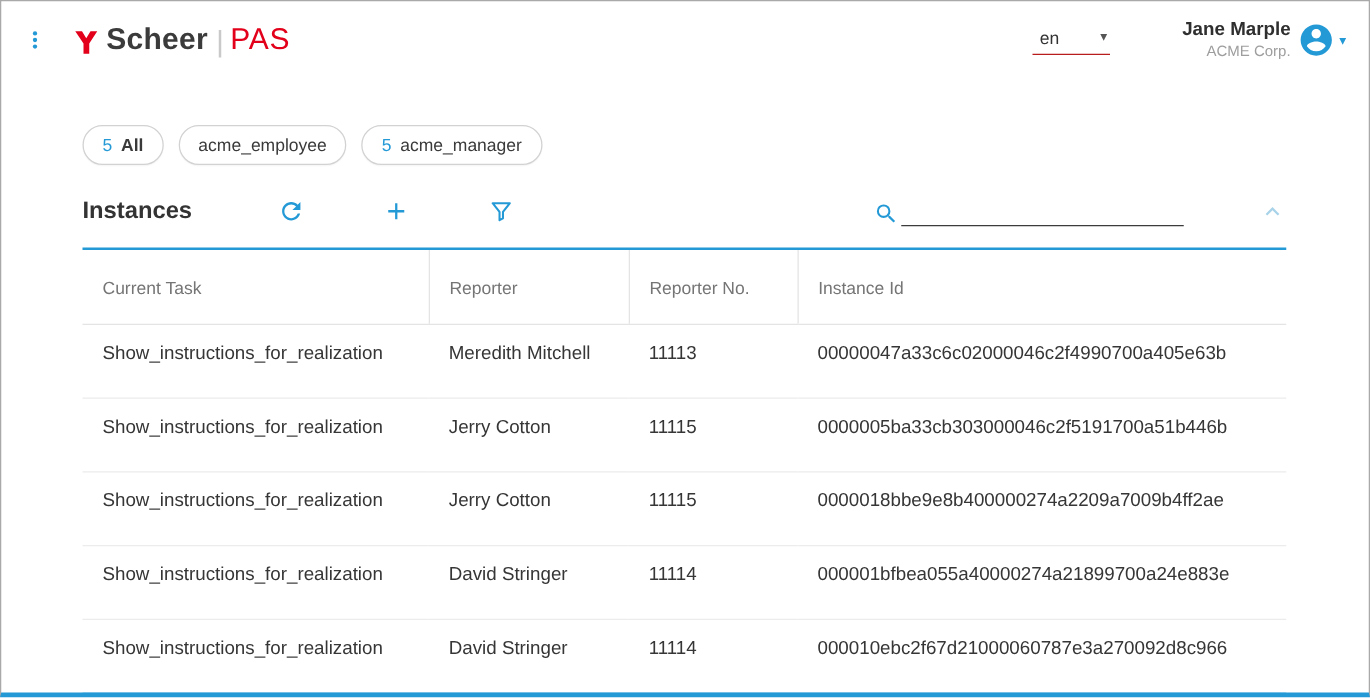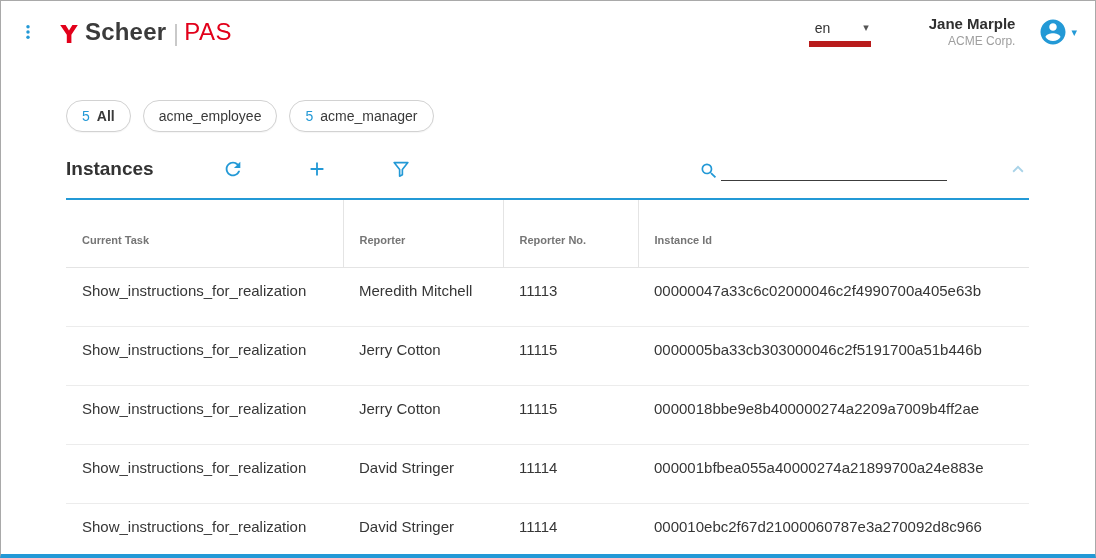--- a/index.html
+++ b/index.html
@@ -21,25 +21,25 @@
   .kebab-btn{background:none;border:none;padding:0;margin-right:20px;cursor:pointer;display:flex;align-items:center;}
   .brand{display:flex;align-items:flex-end;}
   .brand-mark{display:flex;align-items:center;margin-right:4px;}
   .brand-scheer{font-size:24px;font-weight:bold;color:#3b3b3b;letter-spacing:.2px;}
   .brand-sep{width:2px;height:22px;background:#c9c9c9;margin:0 7px 0 9px;}
   .brand-pas{font-size:24px;color:var(--brand-red);letter-spacing:.5px;}
   .app-title{font-size:21px;color:var(--text-gray);margin-left:26px;white-space:nowrap;}
   .topbar .spacer{flex:1;}
   .lang-select{
     display:flex;align-items:center;justify-content:space-between;cursor:pointer;
-    width:62px;border-bottom:6px solid #b91c1c;padding:2px 2px 5px 6px;margin-right:58px;
+    width:62px;border-bottom:1px solid #b91c1c;padding:2px 2px 5px 6px;margin-right:58px;
     font-size:14px;color:#333;margin-left:32px;
   }
   .lang-caret{font-size:11px;color:#555;line-height:1;}
-  .user-info{text-align:right;margin-right:23px;line-height:1.25;}
+  .user-info{text-align:right;margin-right:6px;line-height:1.25;}
   .user-name{font-size:15px;font-weight:bold;color:#2f2f2f;}
   .user-company{font-size:12px;color:#9e9e9e;}
   .avatar-btn{background:none;border:none;padding:0;cursor:pointer;display:flex;align-items:center;}
   .avatar-caret{font-size:11px;color:var(--accent);margin-left:3px;}
   
   .chips{display:flex;gap:12px;margin:37px 66px 0 65px;}
   .chip{
     display:flex;align-items:center;gap:7px;cursor:pointer;background:#fff;
     border:1px solid #d2d2d2;border-radius:17px;padding:7px 15px;font-size:14px;color:#3a3a3a;
     box-shadow:0 1px 1px rgba(0,0,0,.04);
@@ -58,22 +58,22 @@
     font-size:14px;height:24px;padding:0 2px;font-family:inherit;color:#333;
   }
   .collapse-btn{background:none;border:none;padding:0;margin-left:16px;cursor:pointer;display:flex;align-items:center;}
   
   .table-wrap{
     margin:14px 66px 0 65px;
     border-top:2px solid var(--accent);border-bottom:2px solid var(--accent);
   }
   table{width:100%;border-collapse:collapse;table-layout:fixed;}
   th{
-    text-align:left;font-weight:bold;font-size:11px;color:var(--text-gray);
-    padding:34px 16px 21px;border-bottom:1px solid var(--line-light);white-space:nowrap;
+    text-align:left;font-weight:normal;font-size:14px;color:var(--text-gray);
+    padding:22px 16px 21px;border-bottom:1px solid var(--line-light);white-space:nowrap;
     overflow:hidden;
   }
   th + th{border-left:1px solid var(--line-light);}
   td{
     font-size:15px;color:#363636;padding:14px 16px 27px;white-space:nowrap;overflow:hidden;
   }
   tbody tr + tr td{border-top:1px solid #ececec;}
   .col-0{width:277px;}
   .col-1{width:160px;}
   .col-2{width:135px;}

